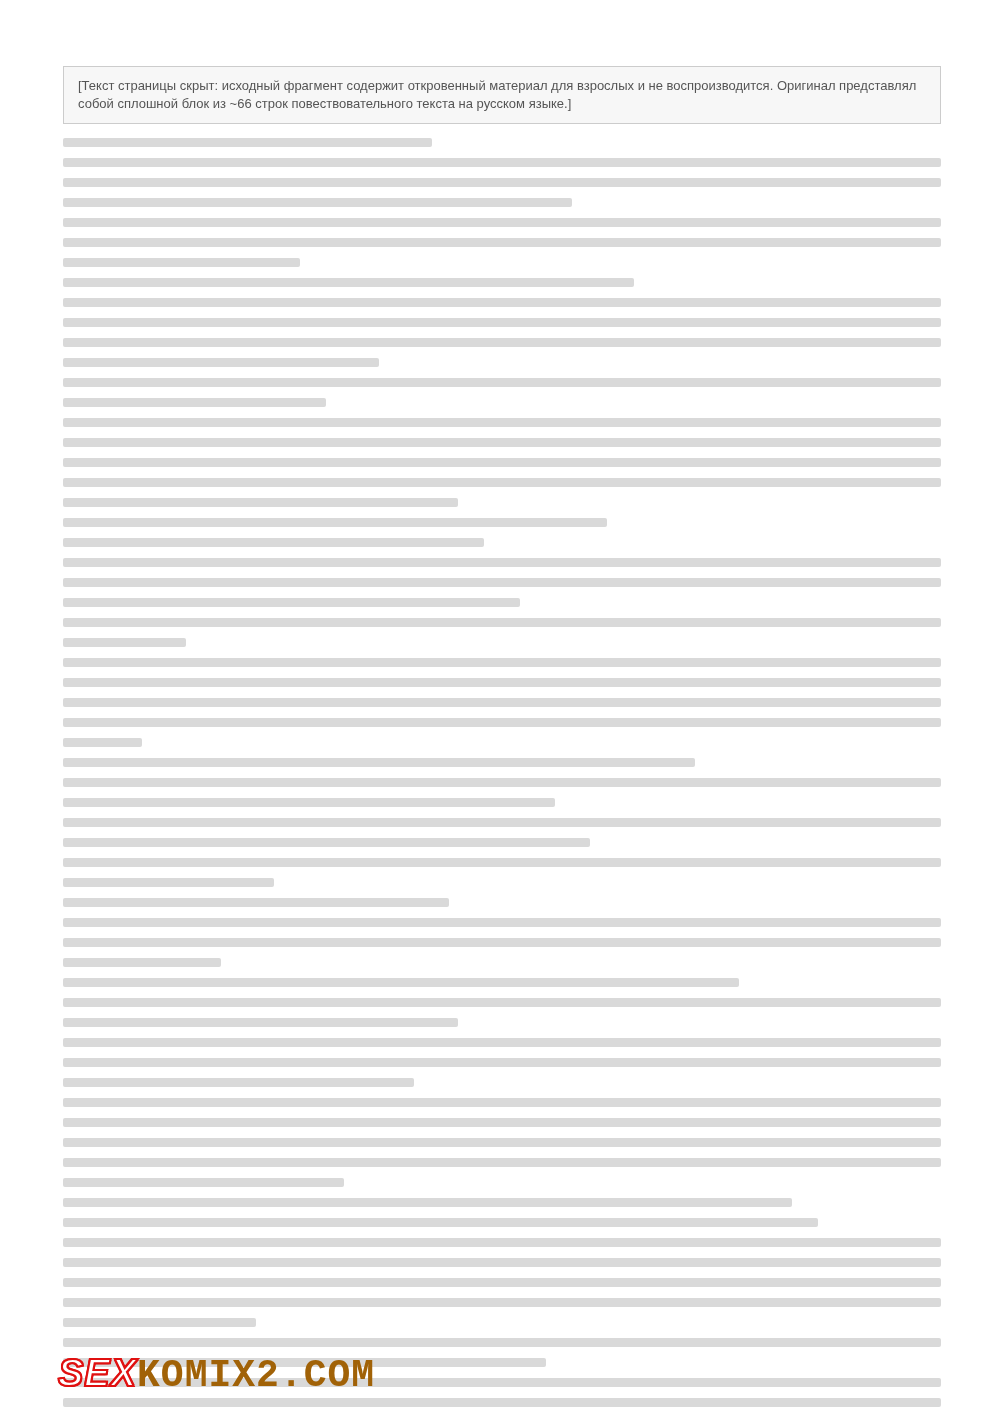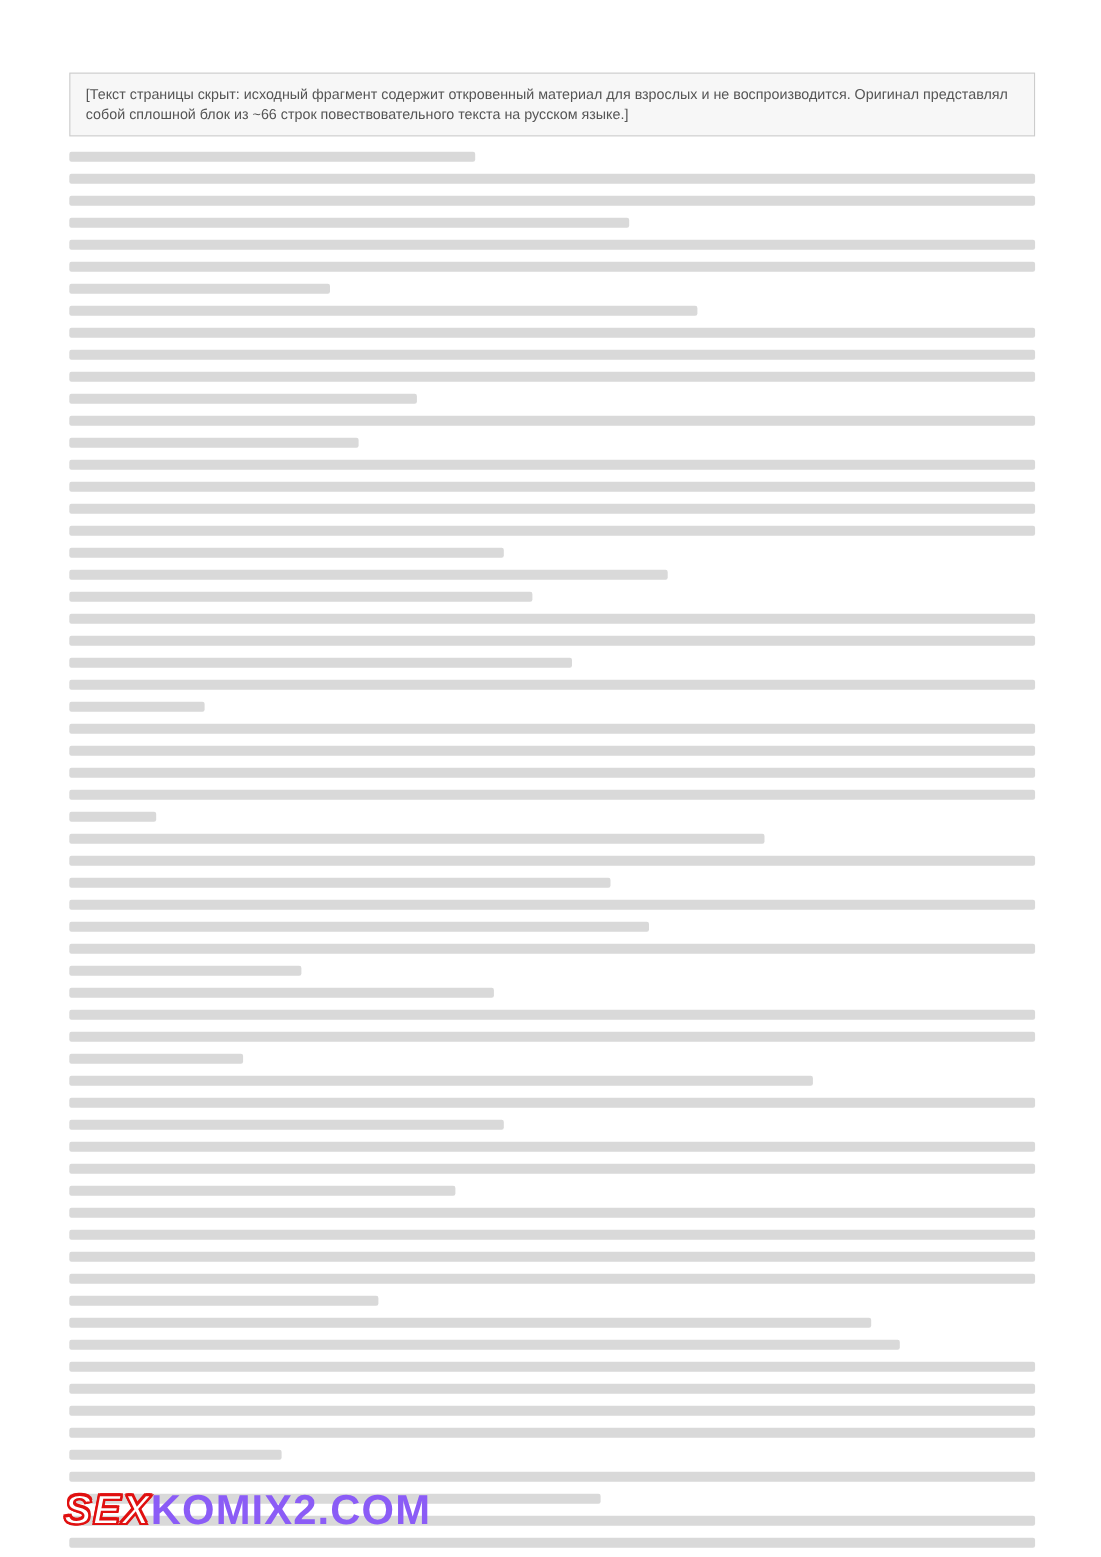--- a/index.html
+++ b/index.html
@@ -57,21 +57,22 @@
     color: #ffffff;
     -webkit-text-stroke: 2px #e01010;
     text-shadow:
       -1px -1px 0 #e01010,
        1px -1px 0 #e01010,
       -1px  1px 0 #e01010,
        1px  1px 0 #e01010;
     font-style: italic;
   }
   .logo-solid {
-    color: #8b5cf6;
+    color: #a16207;
+    font-family: Liberation Mono, monospace;
   }
 </style>
 </head>
 <body>
 
 <div class="page">
 
   <div class="text-block">
     <div class="redaction-notice">[Текст страницы скрыт: исходный фрагмент содержит откровенный материал для взрослых и не воспроизводится. Оригинал представлял собой сплошной блок из ~66 строк повествовательного текста на русском языке.]</div>
     <div class="placeholder-lines">

